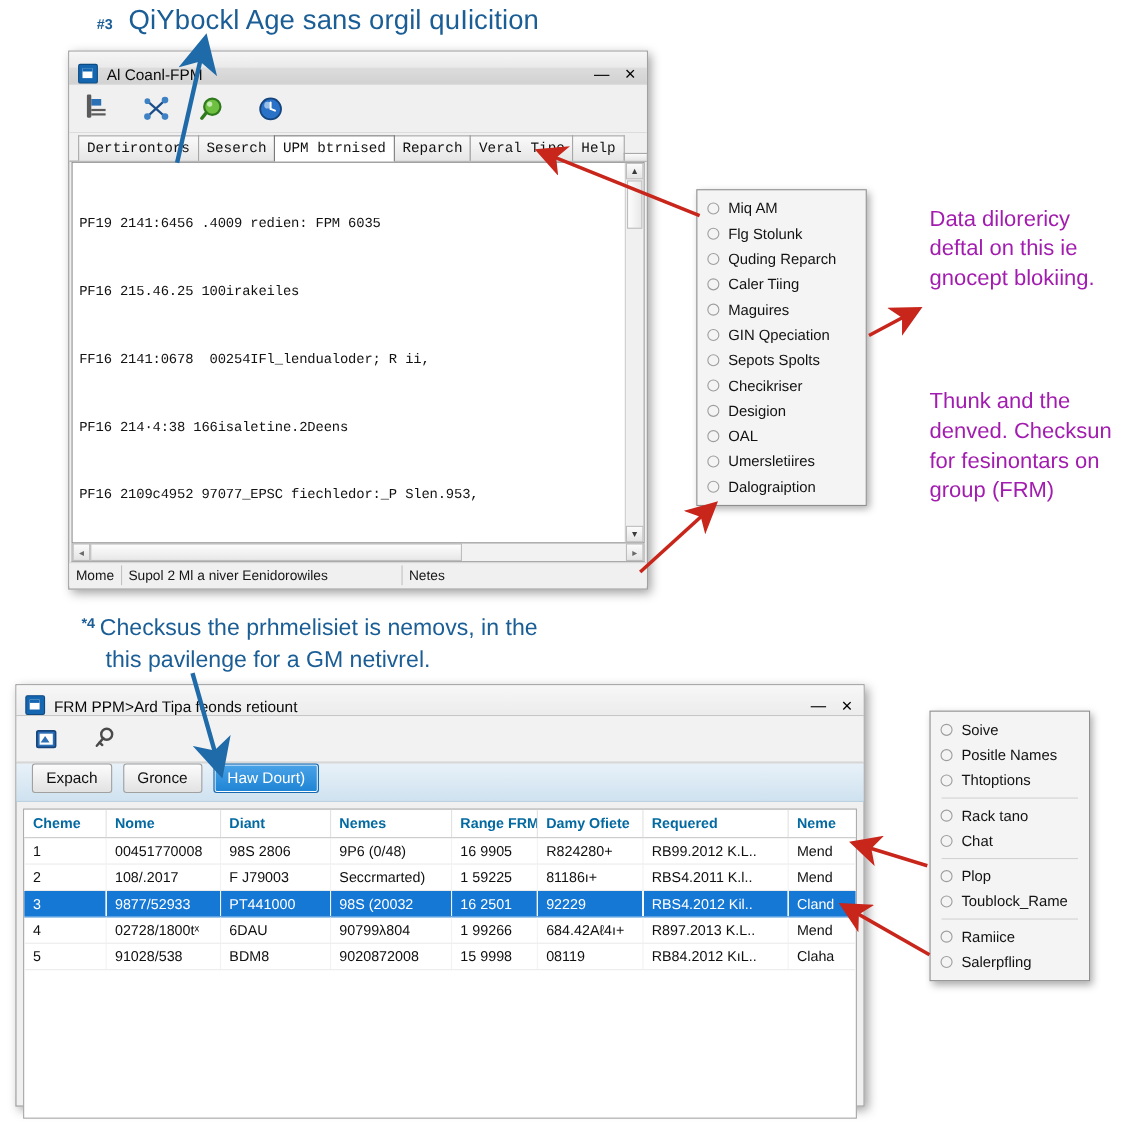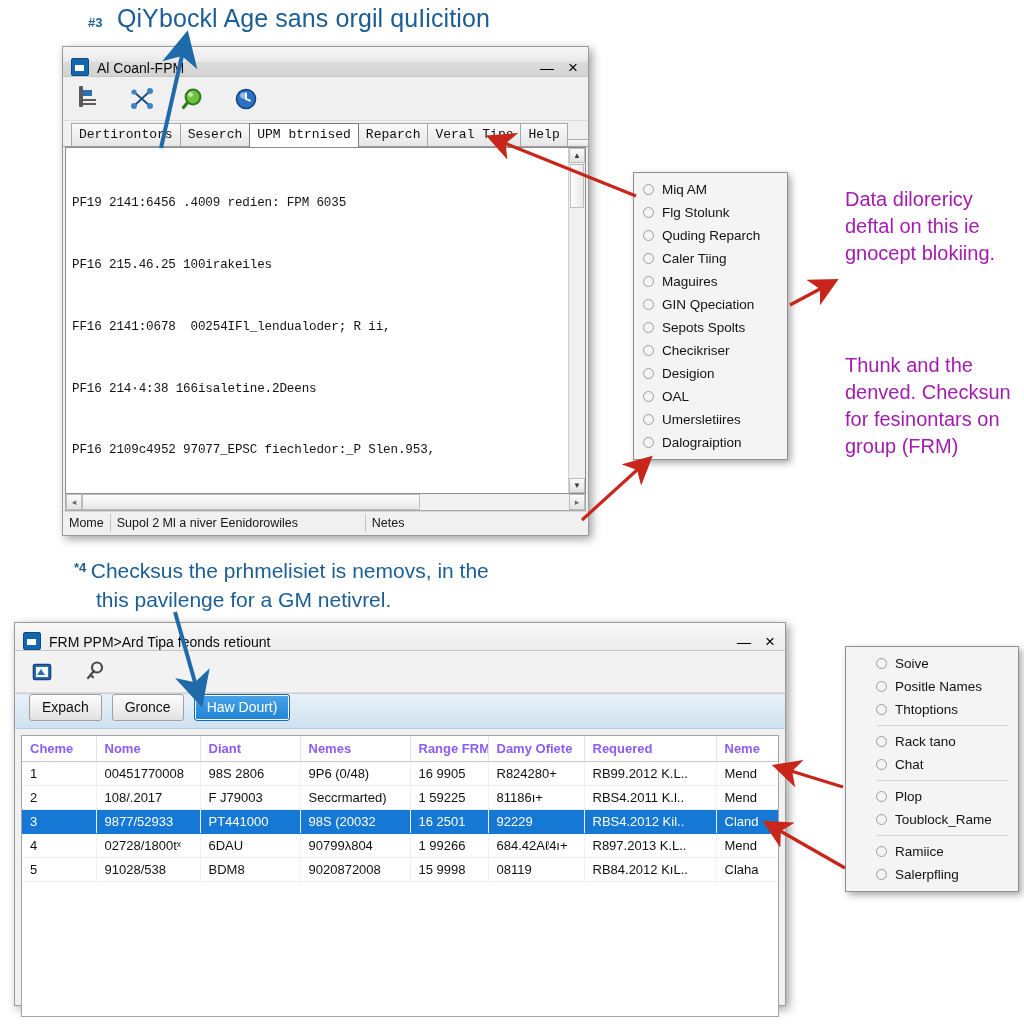--- a/index.html
+++ b/index.html
@@ -240,21 +240,21 @@
     box-shadow:0 0 0 1px #ffffff inset;
   }
   .grid{
     background:#ffffff;
     border:1px solid #a5a5a5;
     box-sizing:border-box;
     overflow:hidden;
   }
   table.dt{border-collapse:collapse;width:100%;table-layout:fixed;}
   table.dt th{
-    font-size:13px;font-weight:700;color:#8b5cf6;
+    font-size:13px;font-weight:700;color:#0369a1;
     text-align:left;padding:5px 8px;
     background:#ffffff;
     border-bottom:1px solid #c8c8c8;
     border-right:1px solid #e2e2e2;
     white-space:nowrap;overflow:hidden;
   }
   table.dt td{
     font-size:13px;color:#101010;
     padding:4px 8px;
     border-bottom:1px solid #ececec;
@@ -537,21 +537,21 @@
           <td>15 9998</td>
           <td>08119</td>
           <td>RB84.2012  KıL..</td>
           <td>Claha</td>
         </tr>
       </tbody>
     </table>
   </div>
 </div>
 
-<div class="ctxmenu abs" style="left:845px;top:646px;width:174px;padding-left:21px;">
+<div class="ctxmenu abs" style="left:845px;top:646px;width:146px;">
   <div class="ctxitem">
       <span class="ctxbullet"></span>
       <span>Soive</span>
     </div>
   <div class="ctxitem">
       <span class="ctxbullet"></span>
       <span>Positle Names</span>
     </div>
   <div class="ctxitem">
       <span class="ctxbullet"></span>

